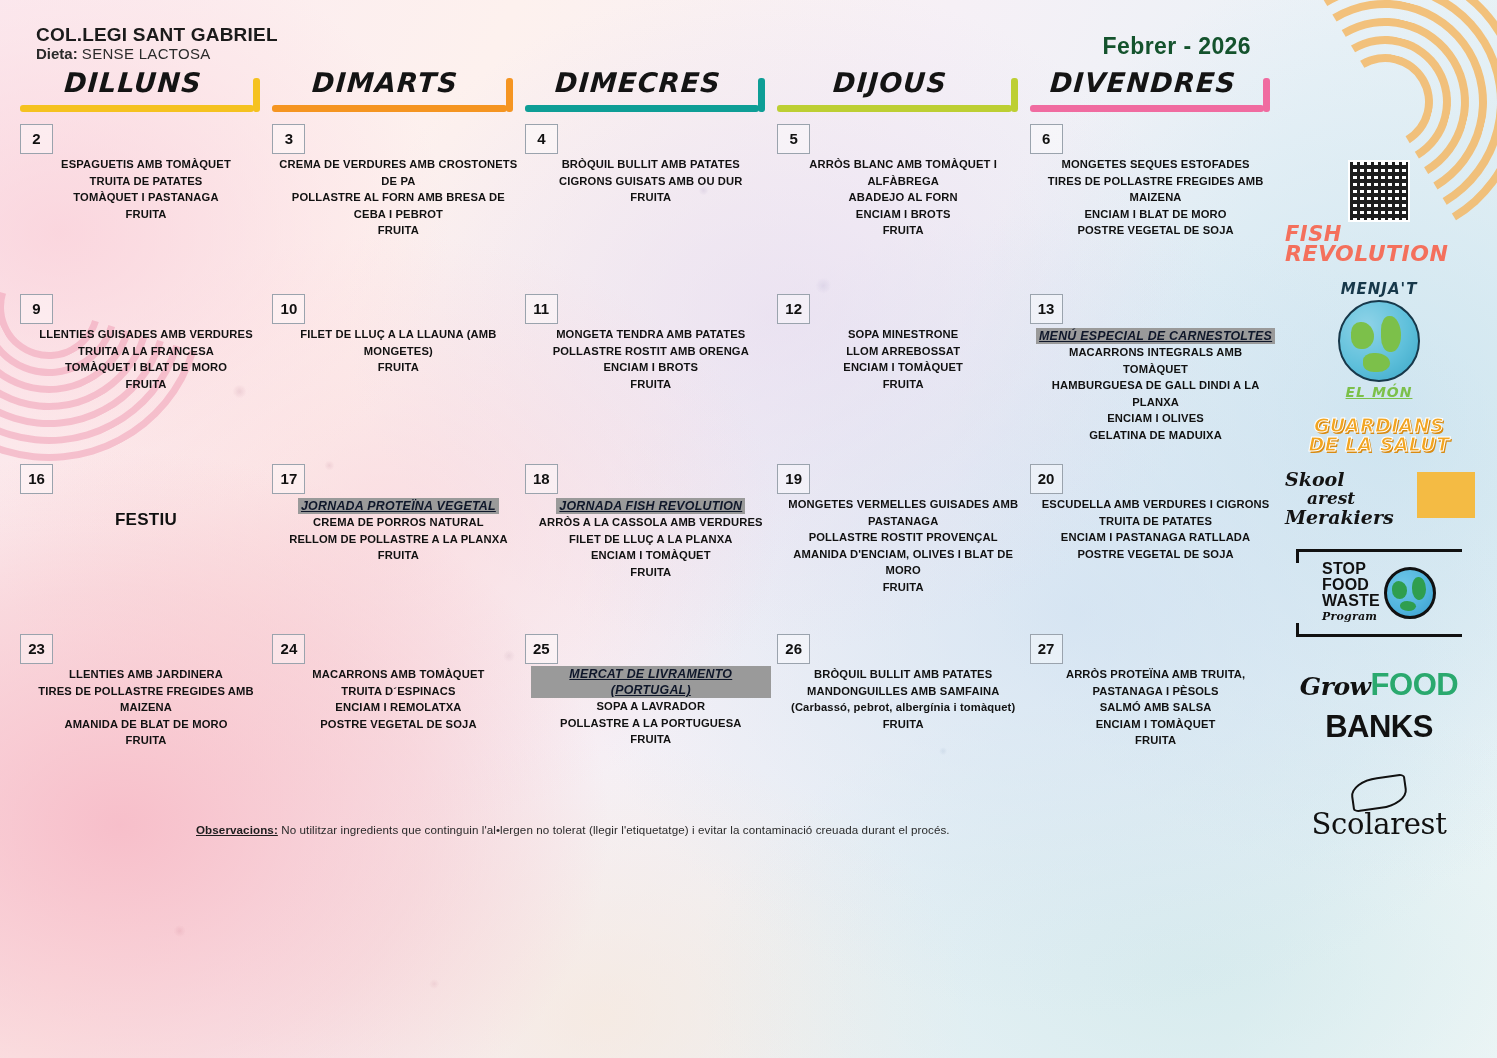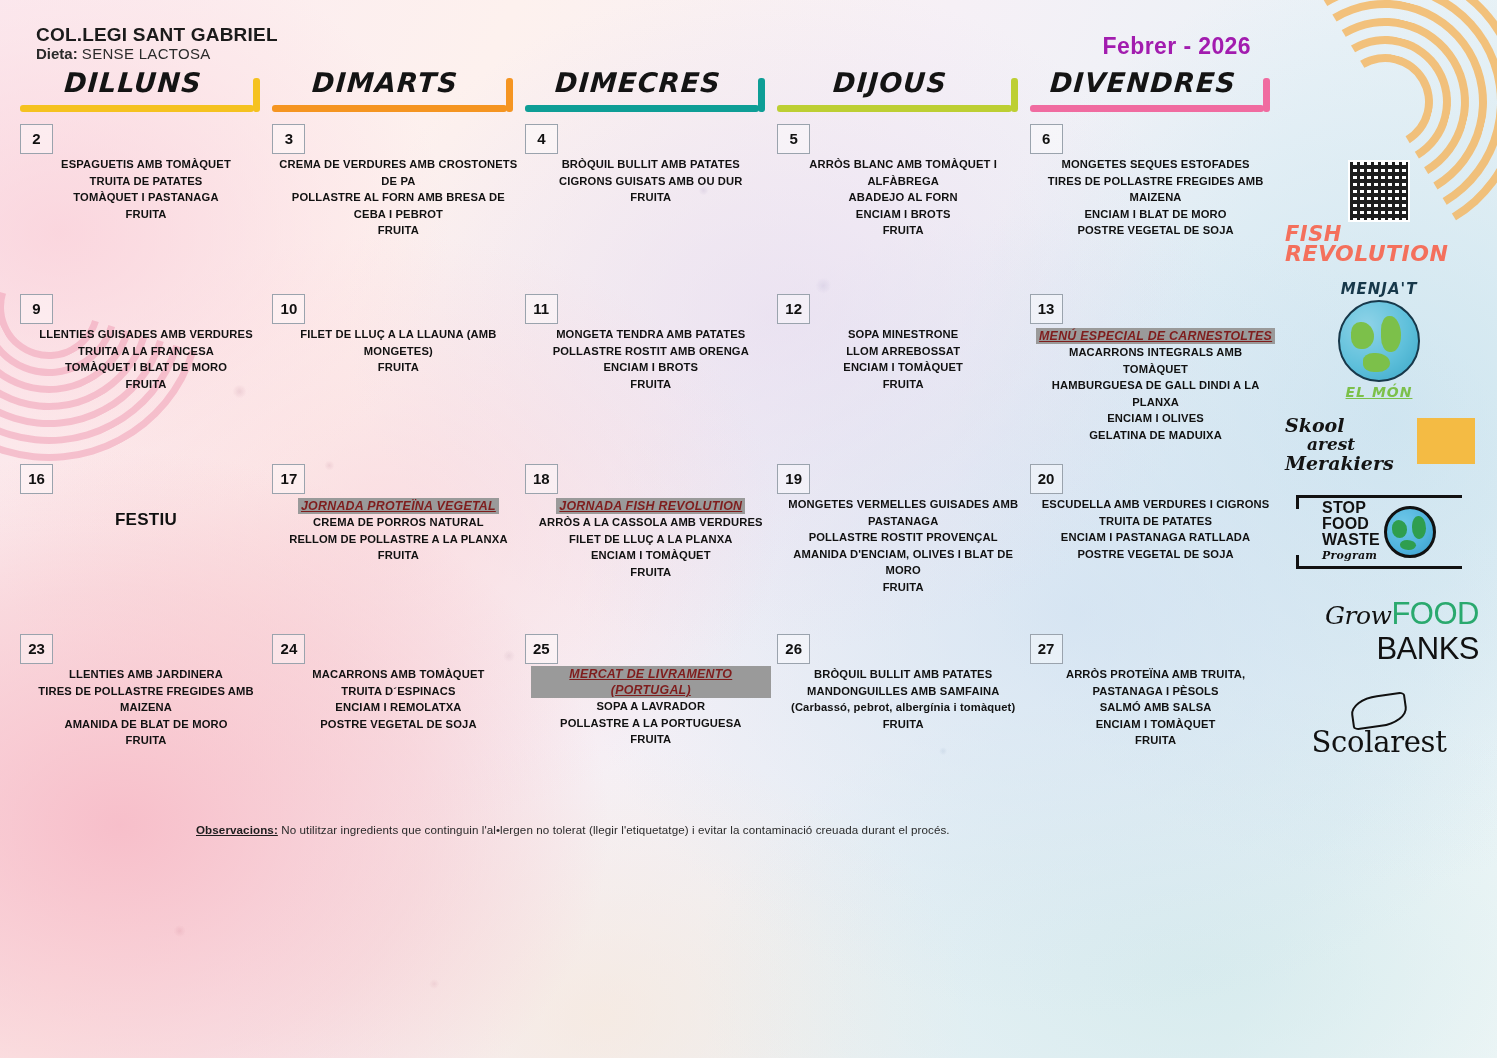--- a/index.html
+++ b/index.html
@@ -42,21 +42,21 @@
   .fp-right{position:absolute;right:-40px;top:-46px;width:300px;height:280px;opacity:.78;}
   .fp-right i{position:absolute;left:0;top:0;border:8px solid #f6b45a;border-radius:50%;
               border-left-color:transparent;border-bottom-color:transparent;transform:rotate(14deg);}
 
   
   .page{position:absolute;inset:0;z-index:2;}
   .school-title{position:absolute;left:36px;top:24px;font-size:19px;font-weight:bold;color:#1b1b1b;letter-spacing:.2px;}
   .diet-line{position:absolute;left:36px;top:45px;font-size:15px;color:#2b2b2b;}
   .diet-line b{font-weight:bold;}
   .diet-val{font-weight:normal;letter-spacing:.3px;}
-  .month-label{position:absolute;right:246px;top:33px;font-size:23px;font-weight:bold;color:#a21caf;letter-spacing:.4px;}
+  .month-label{position:absolute;right:246px;top:33px;font-size:23px;font-weight:bold;color:#14532d;letter-spacing:.4px;}
 
   
   .days{position:absolute;left:20px;top:64px;width:1262px;height:50px;}
   .day-tab{position:absolute;top:0;height:48px;}
   .day-name{position:absolute;left:0;right:14px;top:0;text-align:center;
             font-family:"DejaVu Sans", sans-serif;font-weight:bold;font-style:italic;
             font-size:27px;color:#141414;letter-spacing:1.2px;line-height:38px;
             transform:skewX(-4deg);}
   .day-rule{position:absolute;left:0;bottom:0;height:7px;border-radius:3px;}
   .day-riser{position:absolute;right:0;bottom:0;width:7px;height:34px;border-radius:3px;}
@@ -64,21 +64,21 @@
   
   .grid{position:absolute;left:20px;top:120px;width:1262px;}
   .week{position:relative;height:170px;}
   .cell{position:absolute;top:0;width:248px;}
   .daynum{position:absolute;left:0;top:4px;width:31px;height:28px;border:1px solid #9aa3ad;
           background:rgba(255,255,255,.42);font-size:15px;font-weight:bold;color:#111;
           text-align:center;line-height:28px;}
   .dishes{position:absolute;left:6px;right:2px;top:36px;text-align:center;}
   .dish{font-size:11.2px;font-weight:bold;color:#111;line-height:16.5px;letter-spacing:.15px;}
   .festiu{font-size:17px;font-weight:bold;color:#111;text-align:center;padding-top:14px;letter-spacing:.3px;}
-  .special{display:inline-block;background:#9a9a9a;color:#7f1d1d;font-style:italic;font-weight:bold;
+  .special{display:inline-block;background:#9a9a9a;color:#0f172a;font-style:italic;font-weight:bold;
            text-decoration:underline;font-size:12.4px;letter-spacing:.25px;padding:0 3px;line-height:16px;}
 
   
   .obs{position:absolute;left:196px;top:823px;font-size:11.6px;color:#1d1d1d;letter-spacing:.1px;}
   .obs b{text-decoration:underline;font-weight:bold;}
   .obs span{color:#2a2a2a;}
 
   
   .rail{position:absolute;right:18px;top:160px;width:200px;}
   .logo{position:relative;margin-bottom:16px;text-align:center;}
@@ -113,32 +113,32 @@
   .veg-blob{position:absolute;right:4px;top:2px;width:58px;height:46px;
     background:
       radial-gradient(circle 10px at 22% 28%,#f6b93b 0%,#f6b93b 100%),
       radial-gradient(circle 9px at 56% 22%,#8cc63e 0%,#8cc63e 100%),
       radial-gradient(circle 11px at 74% 52%,#3bb5a7 0%,#3bb5a7 100%),
       radial-gradient(circle 10px at 34% 66%,#ef6b6b 0%,#ef6b6b 100%),
       radial-gradient(circle 8px at 60% 76%,#b07ccb 0%,#b07ccb 100%);
     background-repeat:no-repeat;opacity:.95;}
 
   .sfw{display:flex;align-items:center;justify-content:center;gap:4px;
-       border-top:3px solid #111;border-bottom:3px solid #111;padding:2px 8px;
+       border-top:3px solid #111;border-bottom:3px solid #111;padding:9px 8px;
        width:150px;margin:0 auto;position:relative;}
   .sfw:before,.sfw:after{content:"";position:absolute;width:3px;height:14px;background:#111;}
   .sfw:before{left:0;top:-3px;}
   .sfw:after{left:0;bottom:-3px;}
   .sfw-txt{font-weight:bold;font-size:16px;line-height:16px;color:#111;text-align:left;letter-spacing:.2px;}
   .sfw-prog{font-family:"DejaVu Serif", serif;font-style:italic;font-size:11px;font-weight:bold;}
   .earth{width:46px;height:46px;border-radius:50%;border:3px solid #111;flex:0 0 auto;
          background:radial-gradient(circle at 35% 32%,#6fc7e8 0%,#4fb3dd 60%,#3a9ccb 100%);position:relative;overflow:hidden;}
   .earth b{position:absolute;background:#2f9e4f;border-radius:45% 55% 48% 52%;display:block;}
 
-  .grow{font-weight:normal;font-size:31px;line-height:33px;color:#111;letter-spacing:-.5px;position:relative;text-align:right;}
+  .grow{font-weight:bold;font-size:31px;line-height:40px;color:#111;letter-spacing:-.5px;position:relative;}
   .grow .g{font-family:"DejaVu Serif", serif;font-style:italic;font-size:25px;color:#111;}
   .grow .food{color:#2aa96e;}
   .grow .banks{color:#111;}
 
   .scolarest{font-family:"DejaVu Serif", serif;font-size:29px;color:#111;letter-spacing:-.3px;}
   .scola-mark{width:52px;height:28px;margin:0 auto -2px;border:2.5px solid #111;
               border-radius:50% 12% 50% 12%;transform:rotate(-8deg);}
 </style>
 </head>
 <body>
@@ -404,20 +404,24 @@
     <div class="logo">
       <div class="menjat">MENJA'T</div>
       <div class="globe">
         <b style="left:14%;top:26%;width:30%;height:34%"></b>
         <b style="left:52%;top:18%;width:26%;height:46%"></b>
         <b style="left:30%;top:66%;width:34%;height:24%"></b>
       </div>
       <div class="elmon">EL MÓN</div>
     </div>
 
+    <div class="logo">
+      <div class="guardians">GUARDIANS</div>
+      <div class="guardians s2">DE LA SALUT</div>
+    </div>
 
     <div class="logo">
       <div class="veg-blob"></div>
       <div class="skool">
         <div>Skool</div>
         <div class="i2">arest</div>
         <div class="i3">Merakiers</div>
       </div>
     </div>
 

